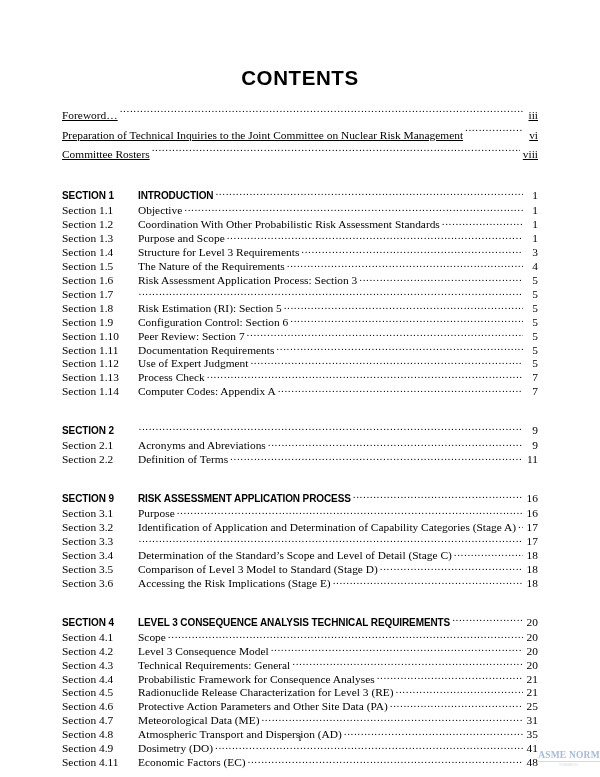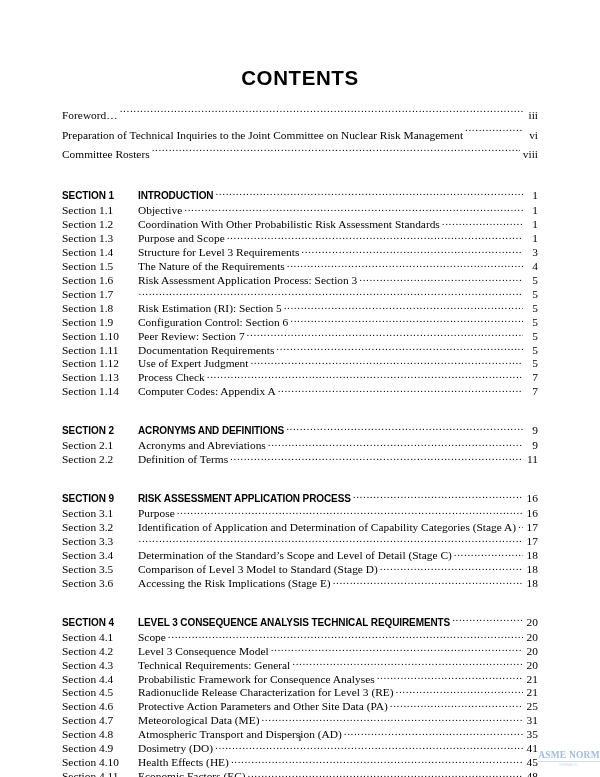--- a/index.html
+++ b/index.html
@@ -105,21 +105,21 @@
   }
   .grp-head { line-height: 13.6px; }
   .grp-head .pagenum {
     font-family: "Liberation Serif", "DejaVu Serif", serif;
     font-weight: normal;
   }
 
   .group { margin-top: 0; }
   .group + .group { margin-top: 25px; }
 
-  .front { margin-bottom: 23px; }
+  .front { margin-bottom: 23px; text-decoration: underline; }
 
   
   .folio {
     position: absolute;
     left: 0;
     top: 732px;
     width: 600px;
     text-align: center;
     font-size: 10.5px;
   }
@@ -270,21 +270,20 @@
           <div class="toc-row">
             <span class="label">Section 1.14</span>
             <span class="title-cell">Computer Codes: Appendix A</span>
             <span class="leader"></span>
             <span class="pagenum">7</span>
           </div>
         </div>
         <div class="group">
           <div class="toc-row grp-head">
             <span class="label">SECTION 2</span>
-            <span class="title-cell">ACRONYMS AND DEFINITIONS</span>
             <span class="leader"></span>
             <span class="pagenum">9</span>
           </div>
           <div class="toc-row">
             <span class="label">Section 2.1</span>
             <span class="title-cell">Acronyms and Abreviations</span>
             <span class="leader"></span>
             <span class="pagenum">9</span>
           </div>
           <div class="toc-row">
@@ -390,26 +389,20 @@
             <span class="label">Section 4.8</span>
             <span class="title-cell">Atmospheric Transport and Dispersion (AD)</span>
             <span class="leader"></span>
             <span class="pagenum">35</span>
           </div>
           <div class="toc-row">
             <span class="label">Section 4.9</span>
             <span class="title-cell">Dosimetry (DO)</span>
             <span class="leader"></span>
             <span class="pagenum">41</span>
-          </div>
-          <div class="toc-row">
-            <span class="label">Section 4.10</span>
-            <span class="title-cell">Health Effects (HE)</span>
-            <span class="leader"></span>
-            <span class="pagenum">45</span>
           </div>
           <div class="toc-row">
             <span class="label">Section 4.11</span>
             <span class="title-cell">Economic Factors (EC)</span>
             <span class="leader"></span>
             <span class="pagenum">48</span>
           </div>
         </div>
       </div>
   </div>

